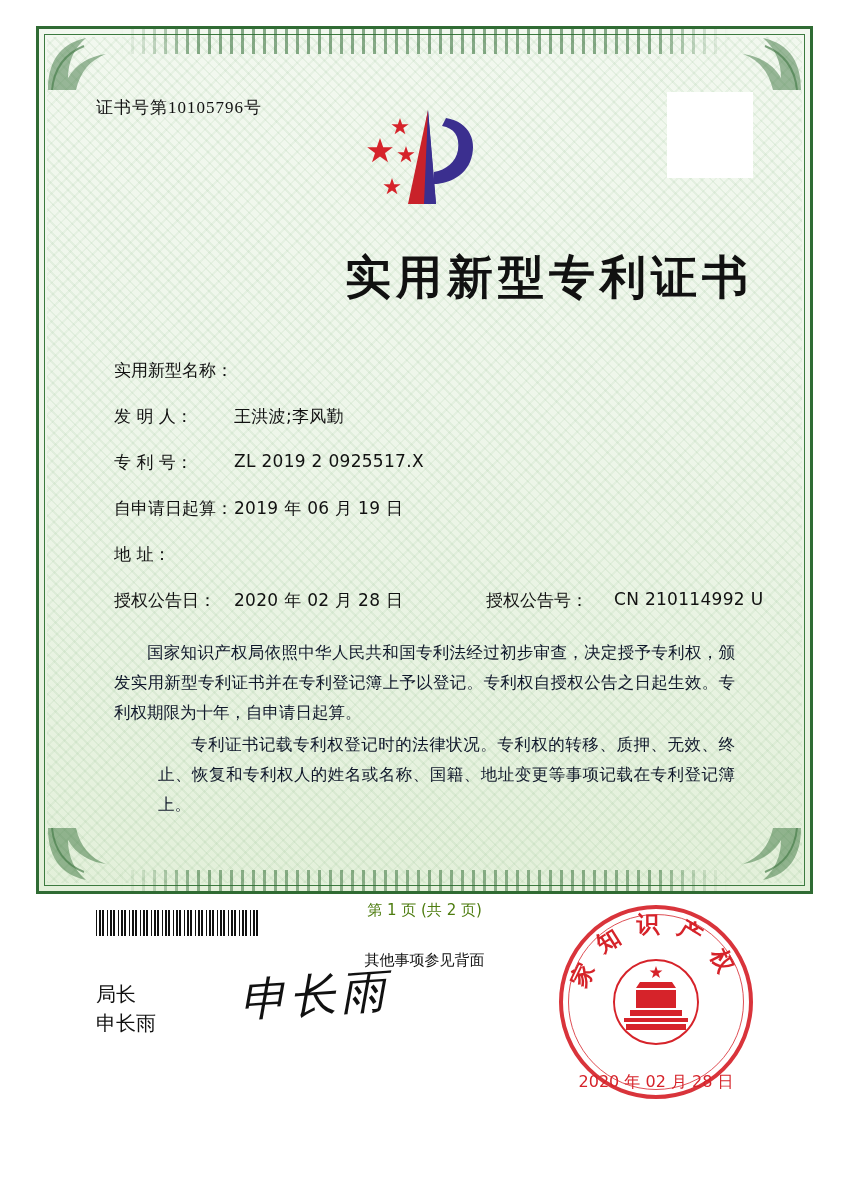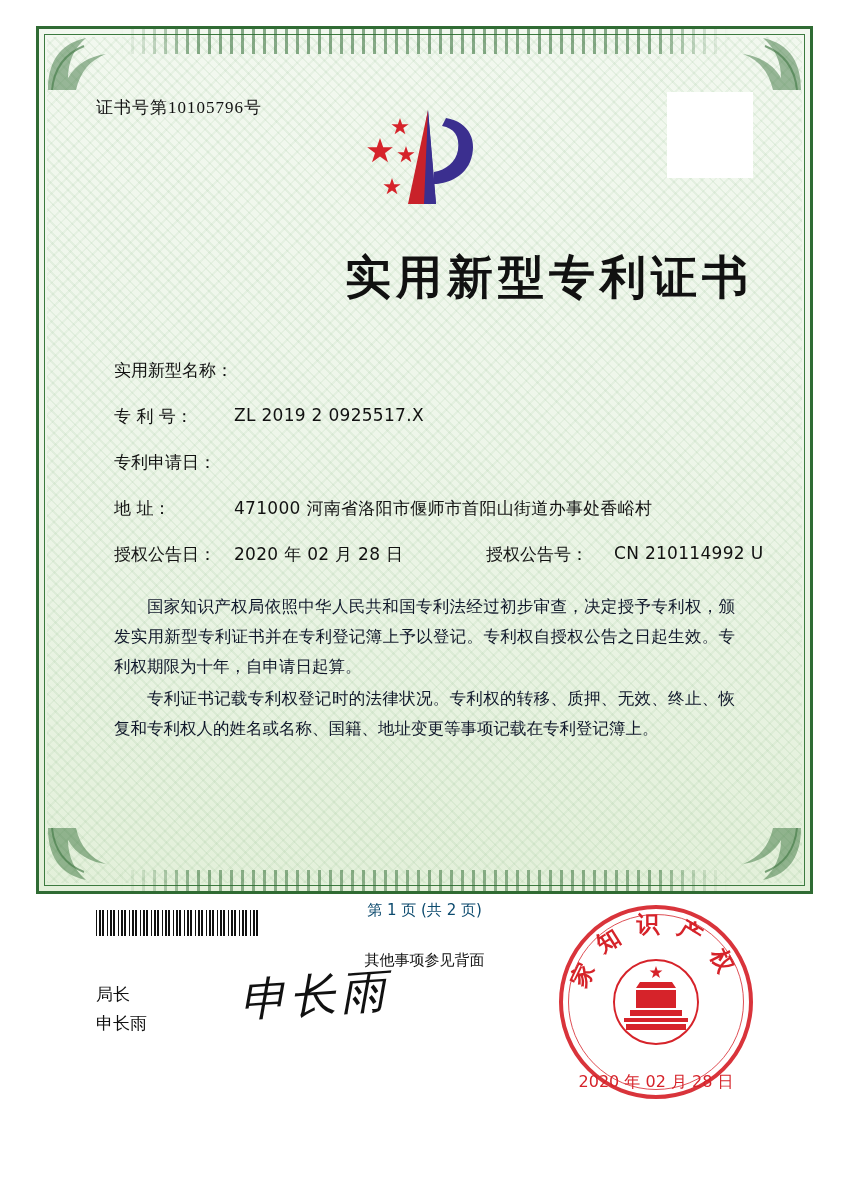--- a/index.html
+++ b/index.html
@@ -116,33 +116,33 @@
 
   .paras{margin-top:26px;padding:0 18px;}
   .para{
     font-size:16.5px;
     line-height:30px;
     color:#0f172a;
     text-indent:33px;
     text-align:justify;
     font-family:"DejaVu Sans", sans-serif;
   }
-  .para + .para{margin-top:2px;}
+  .para + .para{margin-top:2px;margin-left:44px;}
 
   
   .barcode{
     position:absolute;left:96px;top:910px;width:165px;height:26px;
     background:
       repeating-linear-gradient(90deg,#111 0 1px,#fff 1px 3px,#111 3px 5px,#fff 5px 6px,#111 6px 8px,#fff 8px 11px);
   }
 
   
   .sig-label{
     position:absolute;left:96px;top:980px;
-    font-size:17px;line-height:29px;color:#111;
+    font-size:20px;line-height:29px;color:#111;
     font-family:"DejaVu Sans", sans-serif;
   }
   .sig-script{
     position:absolute;left:240px;top:965px;
     font-size:46px;color:#111;
     font-family:"DejaVu Serif", serif;
     font-style:italic;
     transform:rotate(-4deg);
     letter-spacing:4px;
     white-space:nowrap;
@@ -175,21 +175,21 @@
     font-size:23px;font-weight:bold;
   }
   .seal-date{
     position:absolute;left:50%;bottom:6px;transform:translateX(-50%);
     color:#d6232a;font-size:16px;white-space:nowrap;
     font-family:"DejaVu Sans", sans-serif;
   }
 
   .page-no{
     position:absolute;left:0;right:0;bottom:72px;
-    text-align:center;font-size:15px;color:#0c4a6e;
+    text-align:center;font-size:15px;color:#4d7c0f;
     font-family:"DejaVu Sans", sans-serif;
   }
   .footer-note{
     position:absolute;left:0;right:0;bottom:22px;
     text-align:center;font-size:15px;color:#111;
     font-family:Liberation Serif, serif;
   }
 </style>
 </head>
 <body>
@@ -252,29 +252,33 @@
       </svg>
     </div>
 
     <div class="title">实用新型专利证书</div>
 
     <div class="fields">
       <div class="field">
         <div class="lbl">实用新型名称：</div>
       </div>
       <div class="field">
+        <div class="lbl">发 明 人：</div>
+        <div class="val">王洪波;李风勤</div>
+      </div>
+      <div class="field">
         <div class="lbl">专 利 号：</div>
         <div class="val">ZL 2019 2 0925517.X</div>
       </div>
       <div class="field">
-        <div class="lbl">专利申请日：</div>
+        <div class="lbl">自申请日起算：</div>
+        <div class="val">2019 年 06 月 19 日</div>
       </div>
       <div class="field">
         <div class="lbl">地 址：</div>
-        <div class="val">471000 河南省洛阳市偃师市首阳山街道办事处香峪村</div>
       </div>
       <div class="field two">
         <div class="lbl">授权公告日：</div>
         <div class="val">2020 年 02 月 28 日</div>
         <div class="lbl2">授权公告号：</div>
         <div class="val">CN 210114992 U</div>
       </div>
     </div>
 
     <div class="paras">

